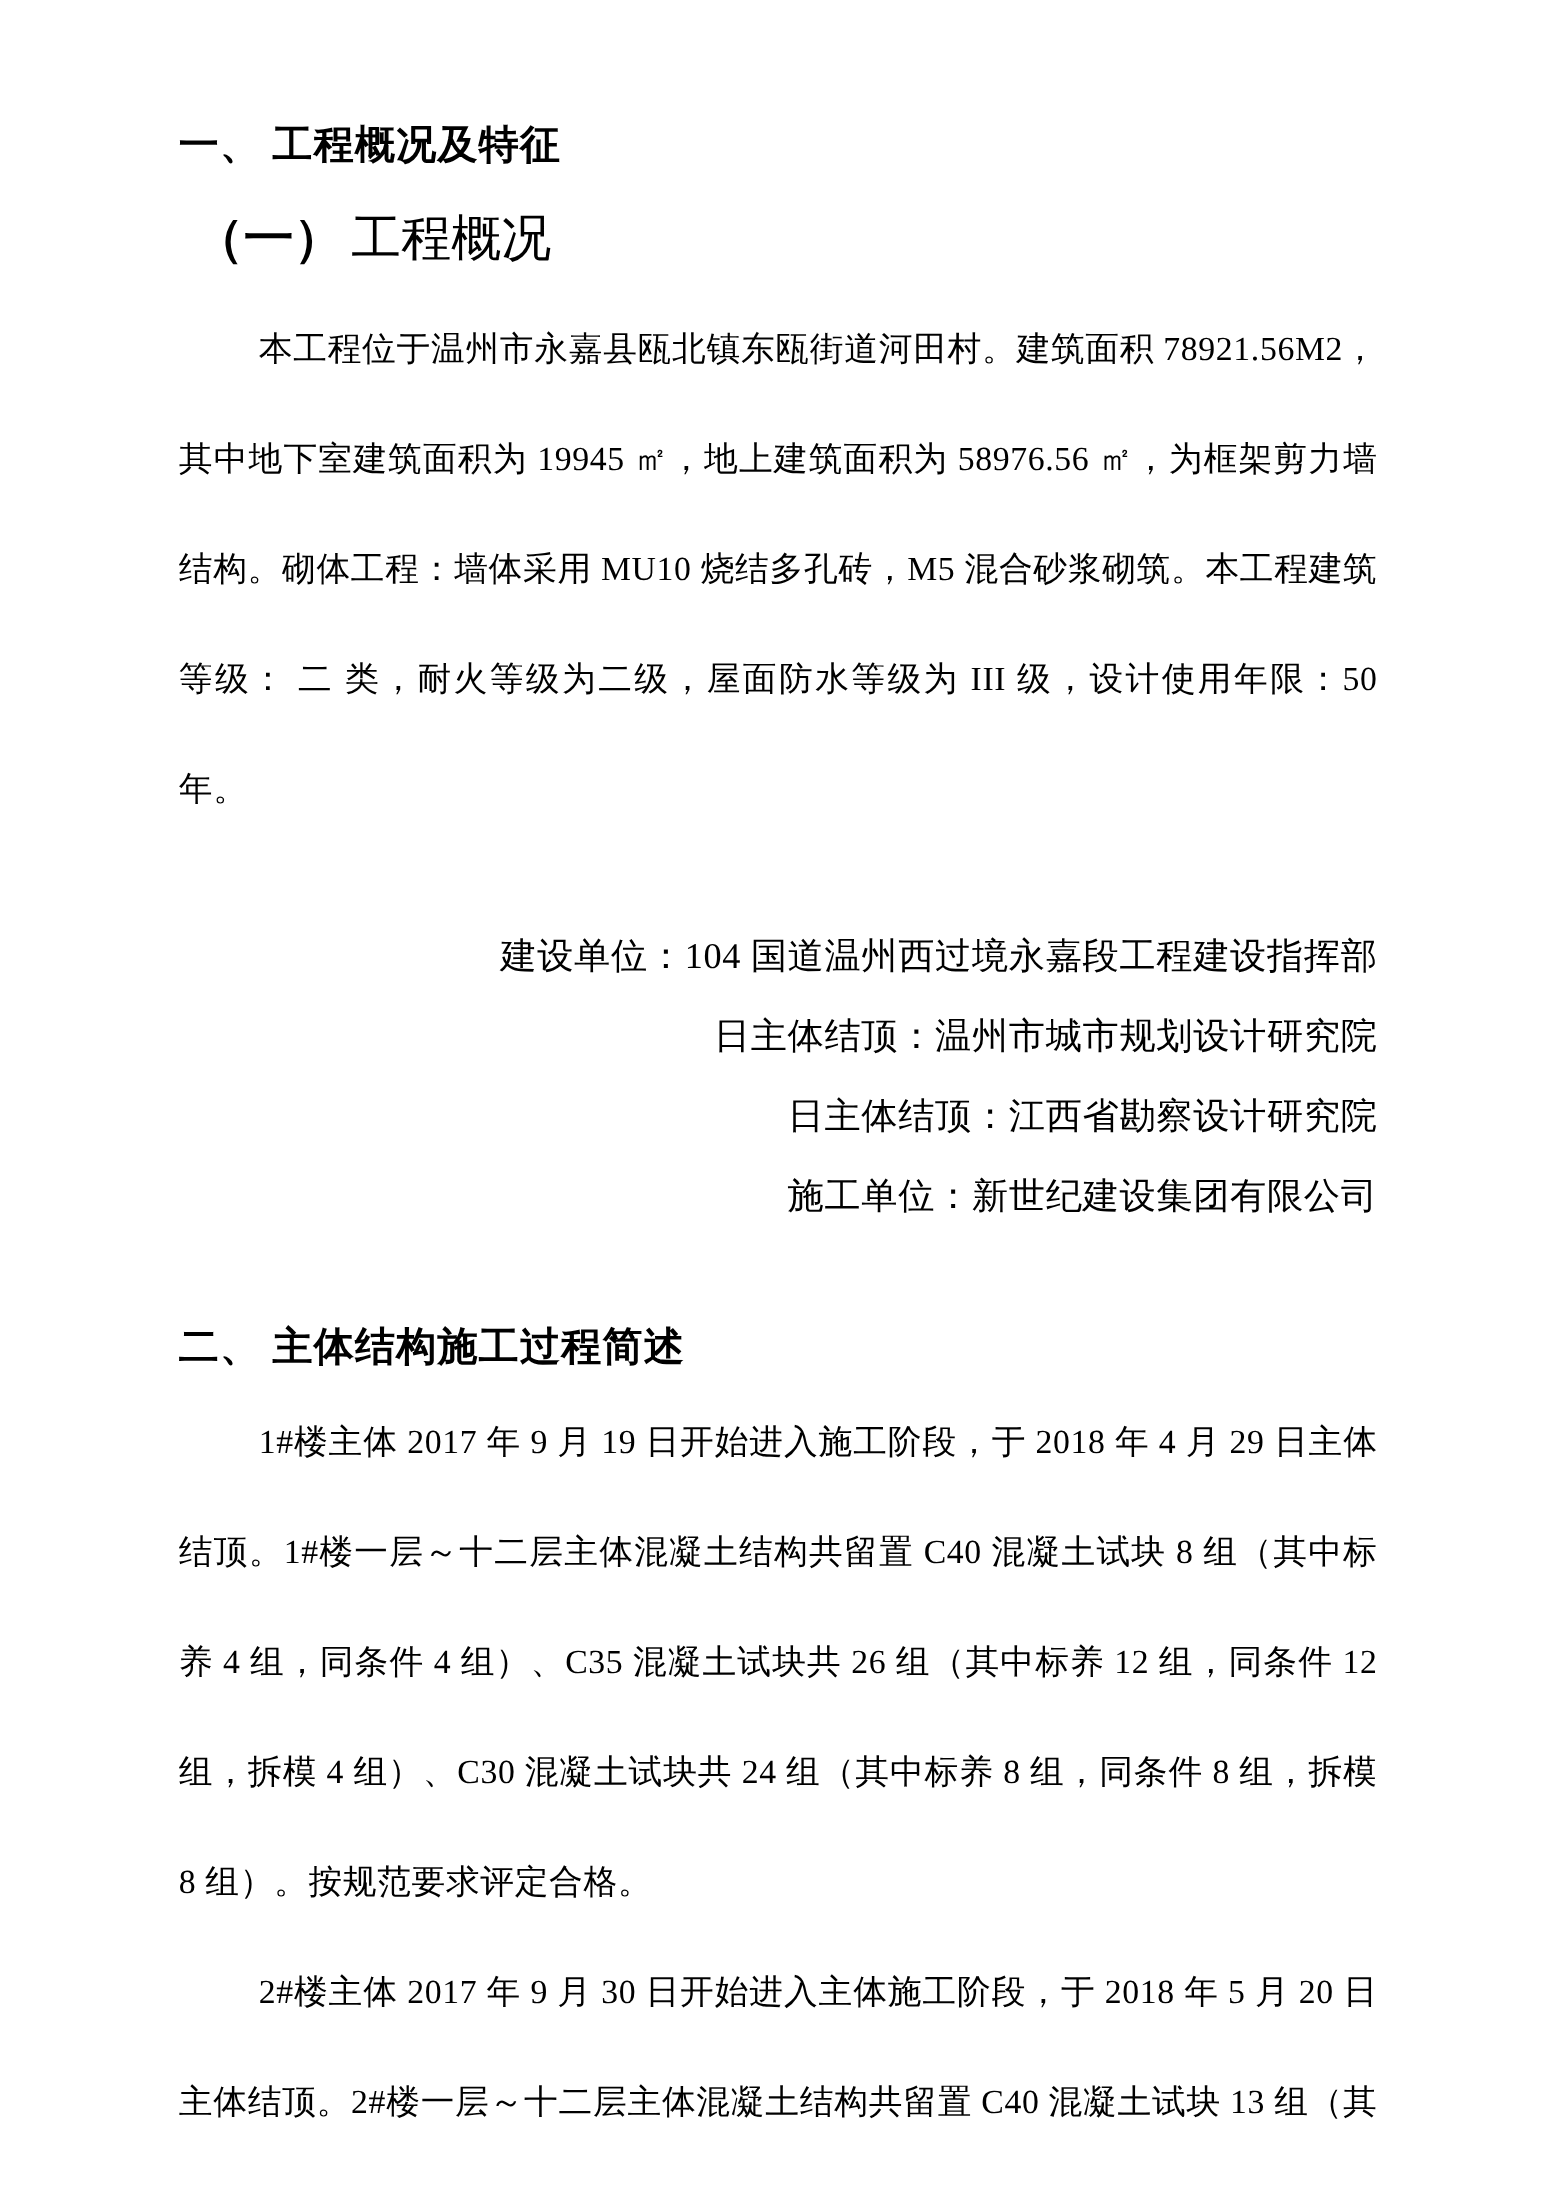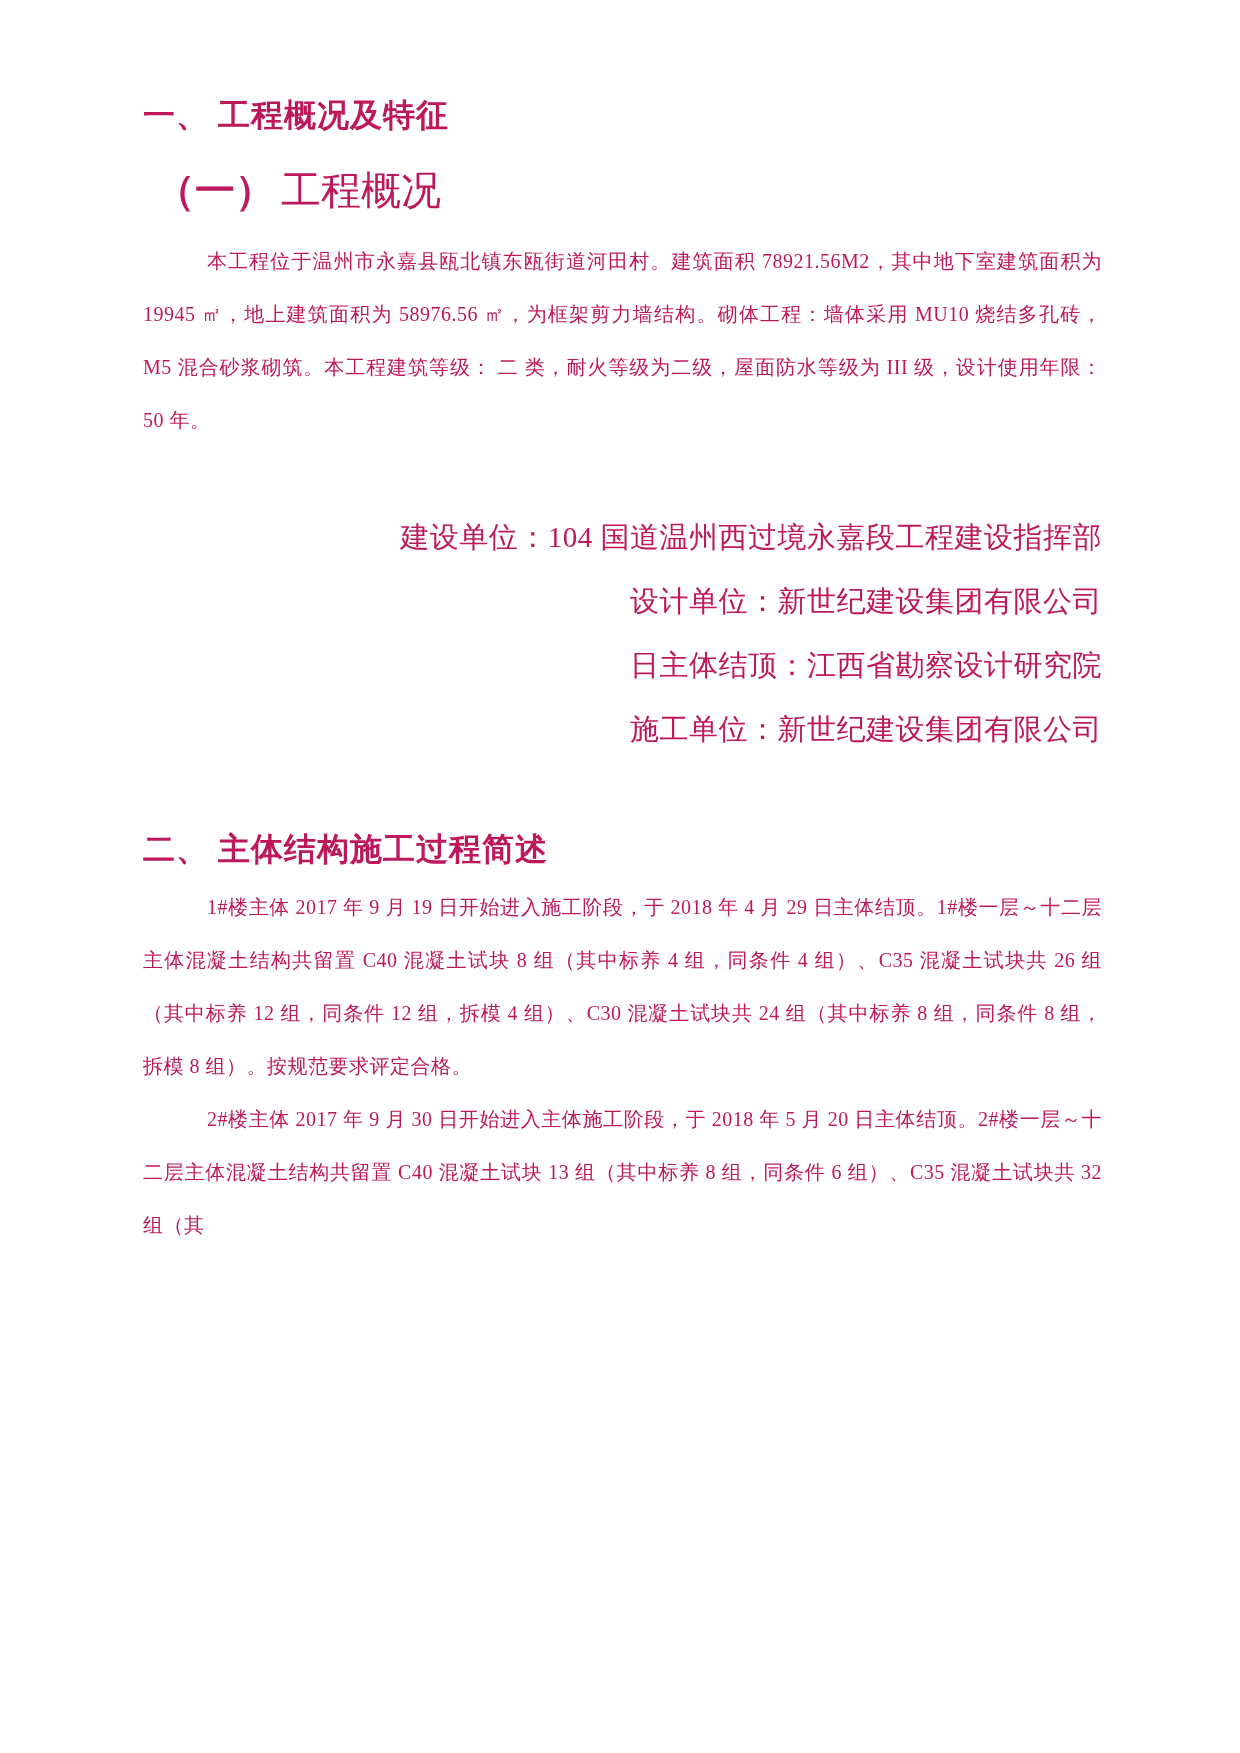--- a/index.html
+++ b/index.html
@@ -7,21 +7,21 @@
     padding: 0;
     background: #ffffff;
   }
   .page {
     position: relative;
     width: 1240px;
     height: 1753px;
     background: #ffffff;
     box-sizing: border-box;
     padding: 83px 138px 0 143px;
-    color: #be185d;
+    color: #000000;
     font-family: "Liberation Serif", "DejaVu Serif", serif;
     overflow: hidden;
   }
   .h-main {
     font-size: 32px;
     font-weight: bold;
     line-height: 64px;
     margin: 0;
     letter-spacing: 1px;
   }
@@ -29,22 +29,22 @@
     font-size: 40px;
     font-weight: normal;
     line-height: 64px;
     margin: 12px;
   }
   .h-sub .prefix {
     font-weight: bold;
     margin-right: 6px;
   }
   p.body {
-    font-size: 20px;
-    line-height: 53px;
+    font-size: 27px;
+    line-height: 88px;
     margin: 0;
     text-align: justify;
     text-indent: 64px;
     letter-spacing: 0.5px;
   }
   .units {
     margin-top: 58px;
     text-align: right;
   }
   .unit-line {
@@ -63,21 +63,21 @@
 <div class="page">
 
   <h1 class="h-main">一、 工程概况及特征</h1>
 
   <h2 class="h-sub"><span class="prefix">（一）</span><span>工程概况</span></h2>
 
   <p class="body">本工程位于温州市永嘉县瓯北镇东瓯街道河田村。建筑面积 78921.56M2，其中地下室建筑面积为 19945 ㎡，地上建筑面积为 58976.56 ㎡，为框架剪力墙结构。砌体工程：墙体采用 MU10 烧结多孔砖，M5 混合砂浆砌筑。本工程建筑等级： 二 类，耐火等级为二级，屋面防水等级为 III 级，设计使用年限：50 年。</p>
 
   <div class="units">
     <div class="unit-line">建设单位：104 国道温州西过境永嘉段工程建设指挥部</div>
-    <div class="unit-line">设计单位：新世纪建设集团有限公司</div>
+    <div class="unit-line">日主体结顶：温州市城市规划设计研究院</div>
     <div class="unit-line">日主体结顶：江西省勘察设计研究院</div>
     <div class="unit-line">施工单位：新世纪建设集团有限公司</div>
   </div>
 
   <h1 class="h-main section2-heading">二、 主体结构施工过程简述</h1>
 
   <p class="body">1#楼主体 2017 年 9 月 19 日开始进入施工阶段，于 2018 年 4 月 29 日主体结顶。1#楼一层～十二层主体混凝土结构共留置 C40 混凝土试块 8 组（其中标养 4 组，同条件 4 组）、C35 混凝土试块共 26 组（其中标养 12 组，同条件 12 组，拆模 4 组）、C30 混凝土试块共 24 组（其中标养 8 组，同条件 8 组，拆模 8 组）。按规范要求评定合格。</p>
 
   <p class="body">2#楼主体 2017 年 9 月 30 日开始进入主体施工阶段，于 2018 年 5 月 20 日主体结顶。2#楼一层～十二层主体混凝土结构共留置 C40 混凝土试块 13 组（其中标养 8 组，同条件 6 组）、C35 混凝土试块共 32 组（其</p>
 

